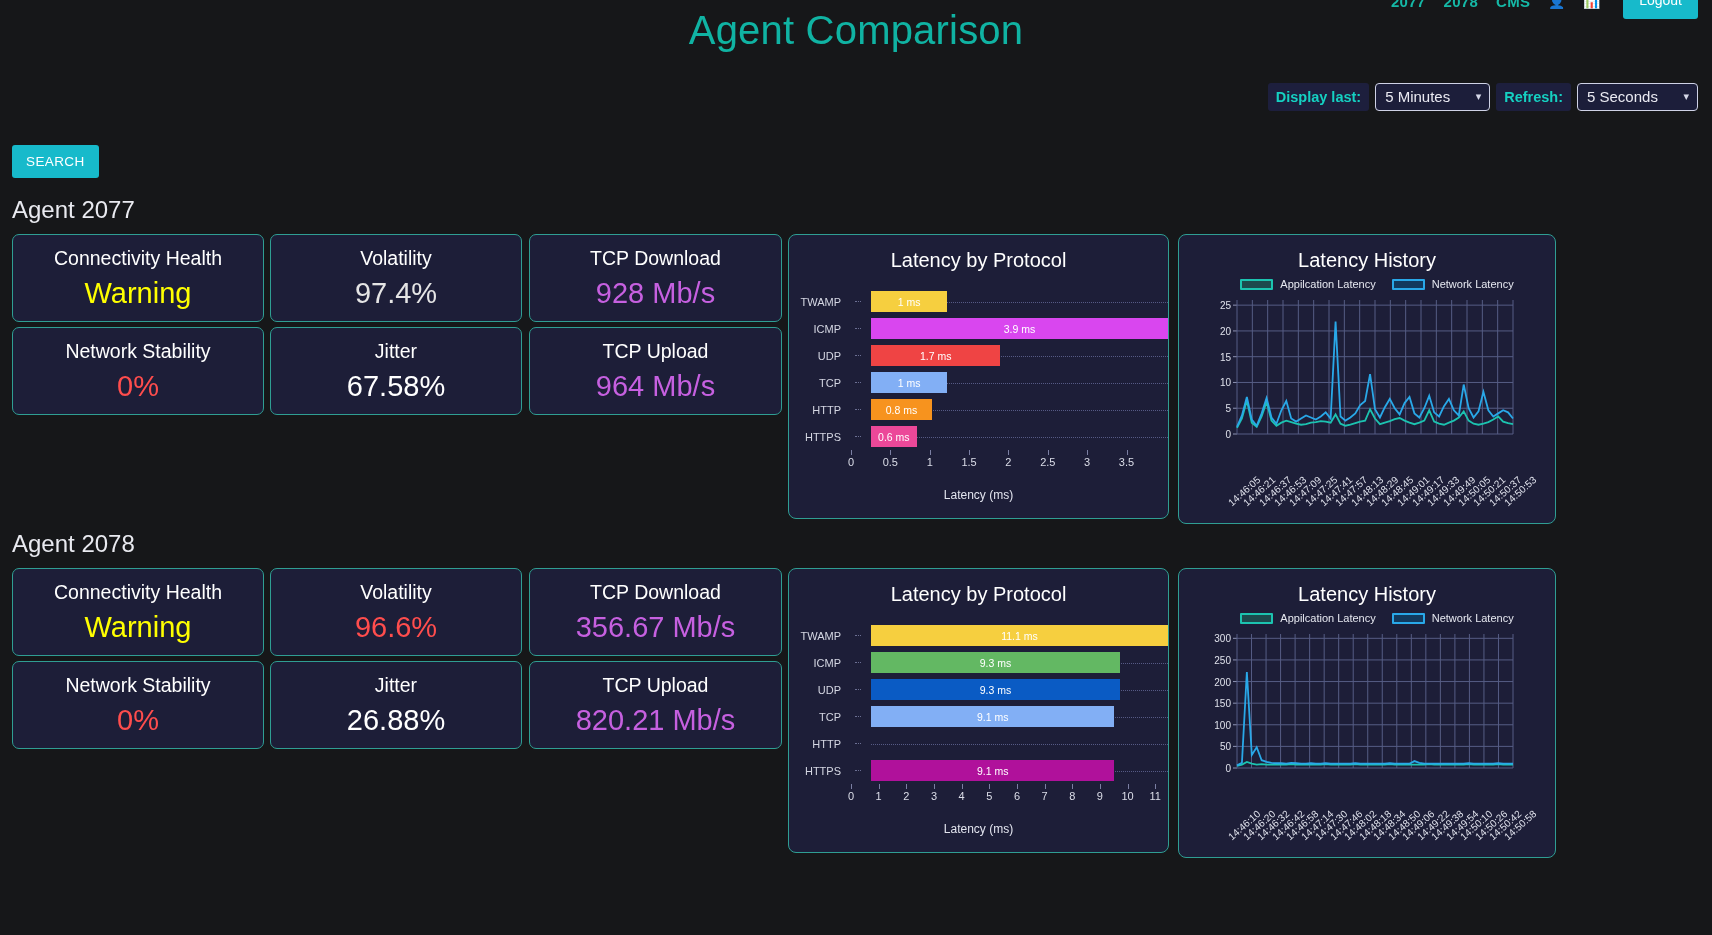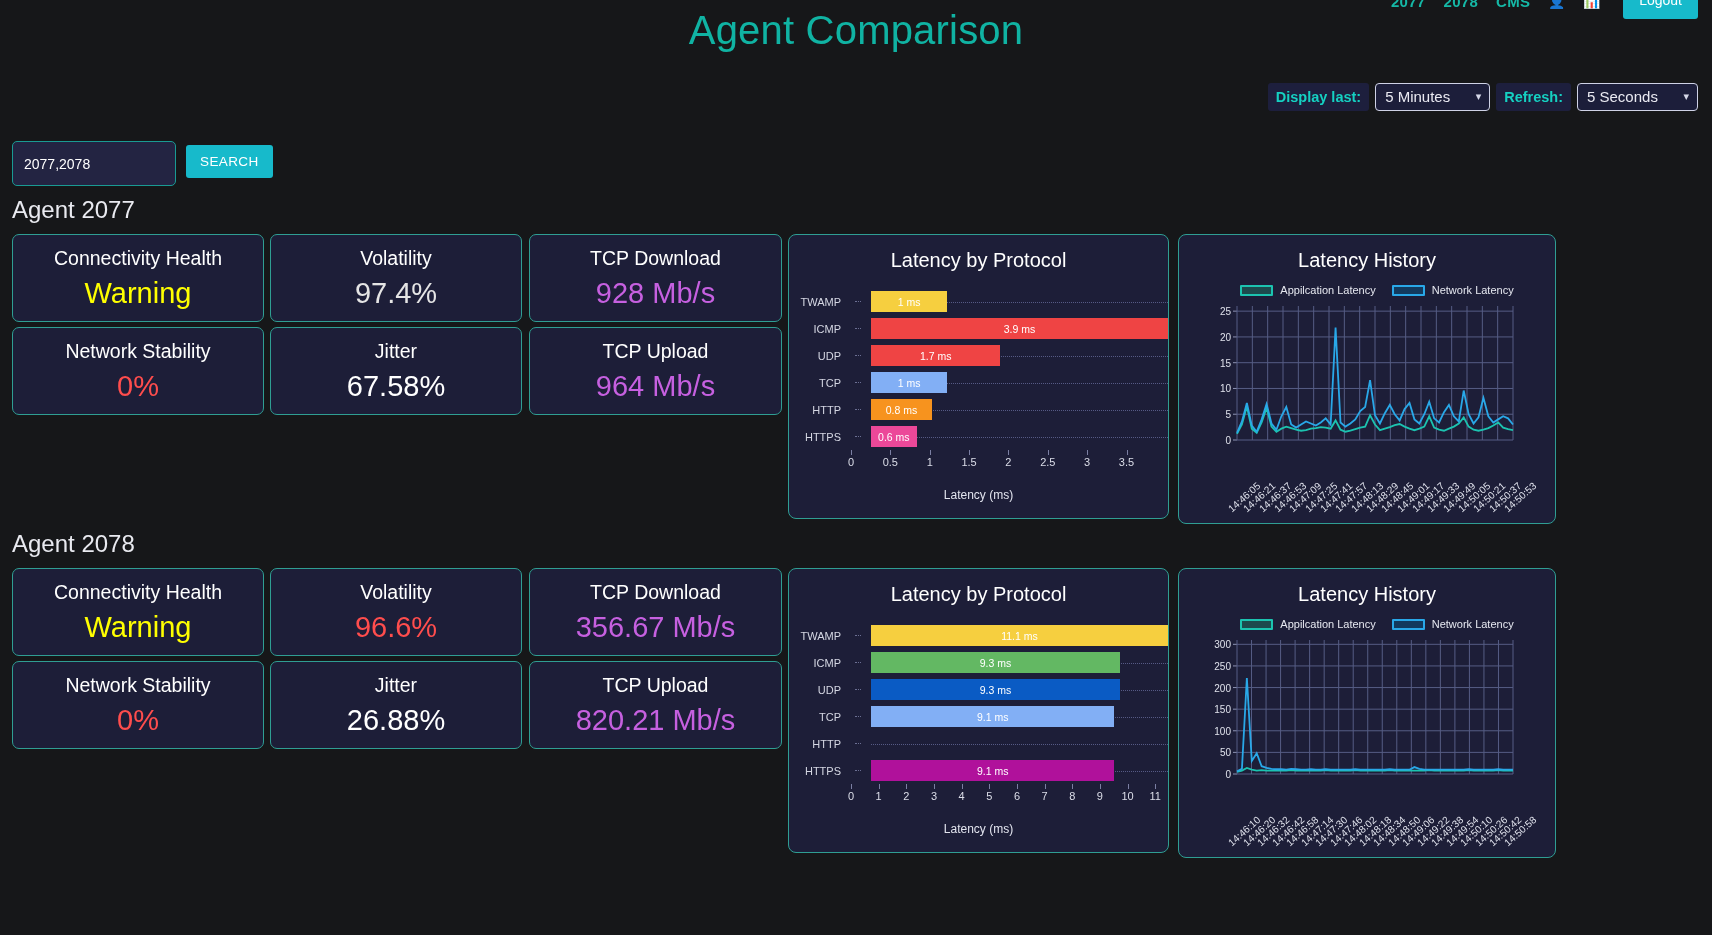--- a/index.html
+++ b/index.html
@@ -143,21 +143,21 @@
     position: absolute; top: 6px; transform: translateX(-50%);
     color: #dcdee9; font-size: 11px;
   }
   .hbar-xlabel {
     text-align: center; color: #e2e4ee; font-size: 12px; margin-top: 16px;
   }
 
   
   .lc-legend {
     display: flex; align-items: flex-start; justify-content: center; gap: 16px;
-    margin-top: 12px; margin-left: 20px;
+    margin-top: 6px; margin-left: 20px;
   }
   .lc-legend .item { display: flex; align-items: center; gap: 7px; }
   .lc-legend .swatch {
     width: 33px; height: 11px; border-radius: 1px;
   }
   .lc-legend .txt { color: #e6e8f0; font-size: 11px; }
   .lc-wrap { position: relative; margin-top: 4px; }
   .lc-xlabels { position: relative; height: 52px; }
   .lc-xlabels span {
     position: absolute; top: 2px;
@@ -188,21 +188,20 @@
     <span class="chev">▾</span>
   </span>
   <span class="ctrl-label">Refresh:</span>
   <span class="select-wrap">
     <select class="ctrl-select" id="refresh-select"><option value="5 Seconds">5 Seconds</option><option value="10 Seconds">10 Seconds</option><option value="30 Seconds">30 Seconds</option><option value="1 Minute">1 Minute</option></select>
     <span class="chev">▾</span>
   </span>
 </div>
 
 <div id="search-row">
-  <input id="search-input" type="text" placeholder="" value="2077,2078" style="">
   <button id="search-button">SEARCH</button>
 </div>
 
 <div id="agents-root">
     <div class="agent-section" style="top: 196px;">
       <div class="agent-title">Agent 2077</div>
       <div class="agent-body">
         <div class="card" style="left: 12px; width: 252px; top: 0px; height: 88px;">
           <div class="c-label">Connectivity Health</div>
           <div class="c-value" style="color: rgb(255, 255, 0);">Warning</div>
@@ -238,21 +237,21 @@
                 <div class="hbar-fill" style="width: 25.641%; background: rgb(246, 207, 63);">
                   <span>1 ms</span>
                 </div>
               </div>
             </div>
             <div class="hbar-row">
               <div class="hbar-cat">ICMP</div>
               <div class="hbar-tick"></div>
               <div class="hbar-track">
                 <div class="hbar-dots"></div>
-                <div class="hbar-fill" style="width: 100%; background: #ef4444;">
+                <div class="hbar-fill" style="width: 100%; background: #d946ef;">
                   <span>3.9 ms</span>
                 </div>
               </div>
             </div>
             <div class="hbar-row">
               <div class="hbar-cat">UDP</div>
               <div class="hbar-tick"></div>
               <div class="hbar-track">
                 <div class="hbar-dots"></div>
                 <div class="hbar-fill" style="width: 43.5897%; background: #ef4444;">

